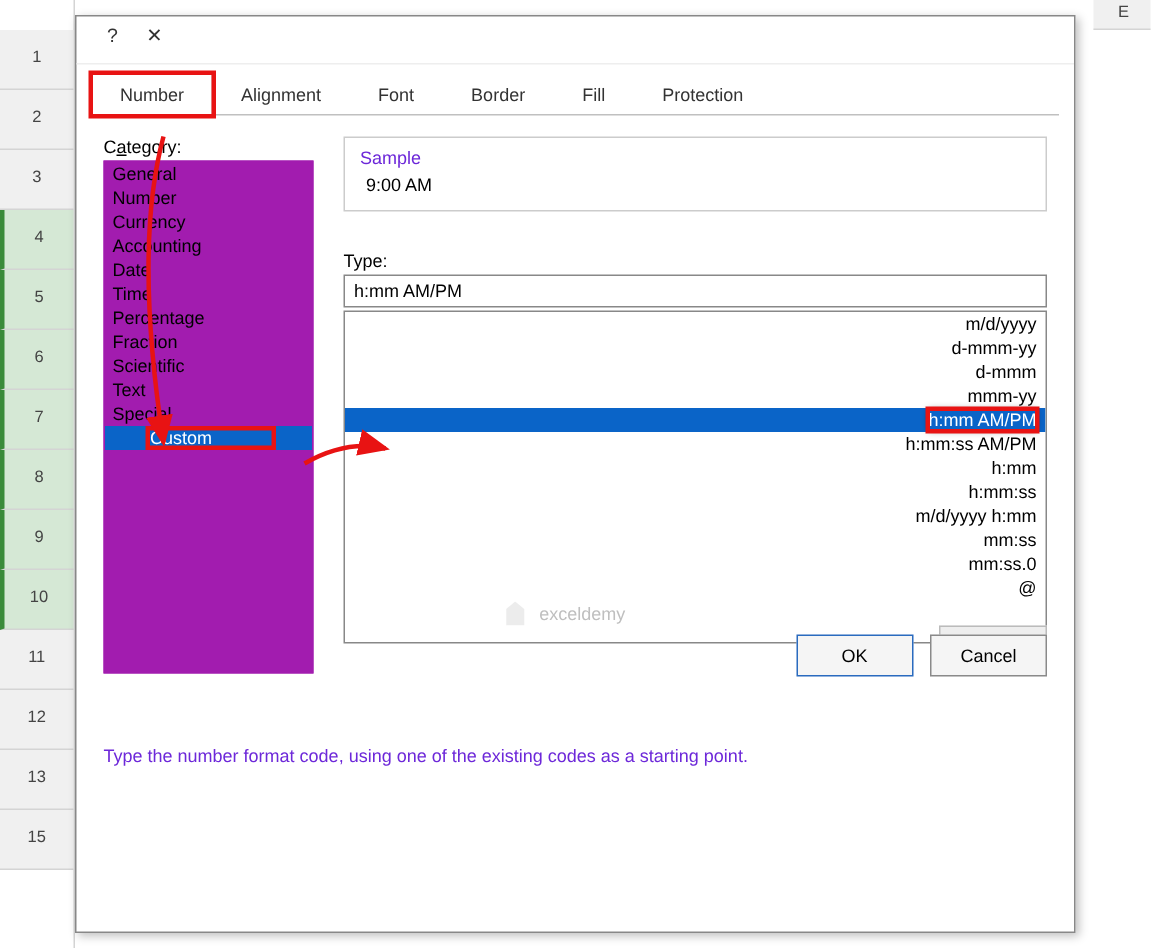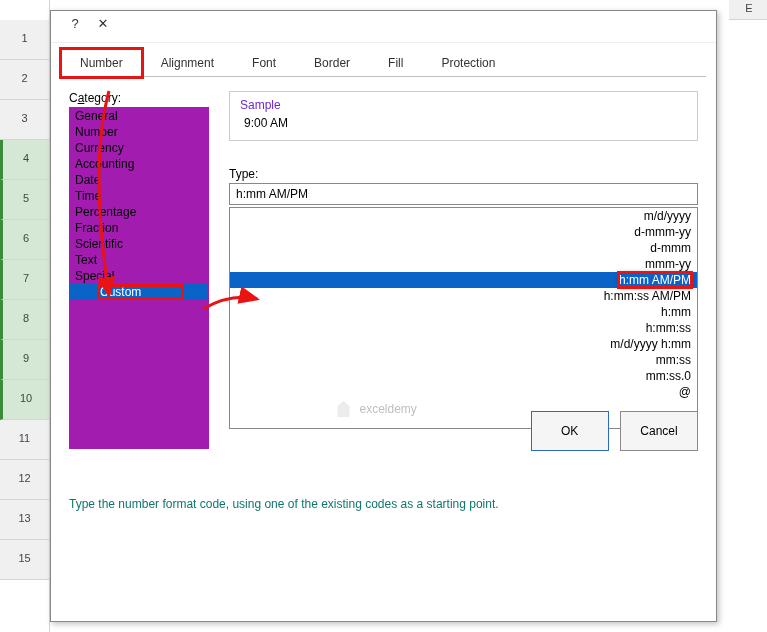--- a/index.html
+++ b/index.html
@@ -37,27 +37,27 @@
   
   .type-label { margin-bottom: 2px; margin-top: 26px; }
   .type-input { width: 100%; border: 1px solid #888; padding: 3px 6px; font-size: 12px; margin-bottom: 2px; }
   .type-list { width: 100%; height: 222px; border: 1px solid #888; overflow-y: scroll; background: #fff; text-align: right; }
   .type-item { padding: 1px 6px; font-size: 12px; }
   .type-item.selected { background: #0a64c8; color: #fff; }
   .red-box-type { outline: 3px solid #e81313; outline-offset: -1px; box-shadow: 0 0 5px rgba(0,0,0,0.5); display: inline-block; }
   
   .delete-btn { position: absolute; right: 0; top: 326px; width: 72px; height: 24px; border: 1px solid #bbb; background: #eee; color: #888; text-align: center; padding-top: 4px; }
   
-  .hint { position: absolute; left: 18px; top: 420px; font-size: 12px; color: #0f766e; text-align: right; }
+  .hint { position: absolute; left: 18px; top: 420px; font-size: 12px; color: #6d28d9; text-align: right; }
   
   .watermark { position: absolute; bottom: 44px; left: 50%; transform: translateX(-60%); color: #bfbfbf; font-size: 14px; display: flex; align-items: center; gap: 6px; }
   .wm-icon { width: 20px; height: 20px; background: #cfcfcf; clip-path: polygon(20% 35%, 50% 10%, 80% 35%, 80% 90%, 20% 90%); opacity: .4; }
   
   .footer { position: absolute; bottom: 12px; right: 18px; }
-  .footer button { width: 78px; height: 40px; margin-left: 8px; border: 1px solid #8a8a8a; background: #f5f5f5; font-size: 12px; cursor: pointer; }
+  .footer button { width: 78px; height: 28px; margin-left: 8px; border: 1px solid #8a8a8a; background: #f5f5f5; font-size: 12px; cursor: pointer; }
   .footer button.ok { border: 1px solid #2a6bbf; }
   
   .arrow { position: absolute; pointer-events: none; }
   .arrow svg { overflow: visible; }
 </style>
 </head>
 <body>
 
 <div class="excel-grid">
   <div class="col-header">E</div>

